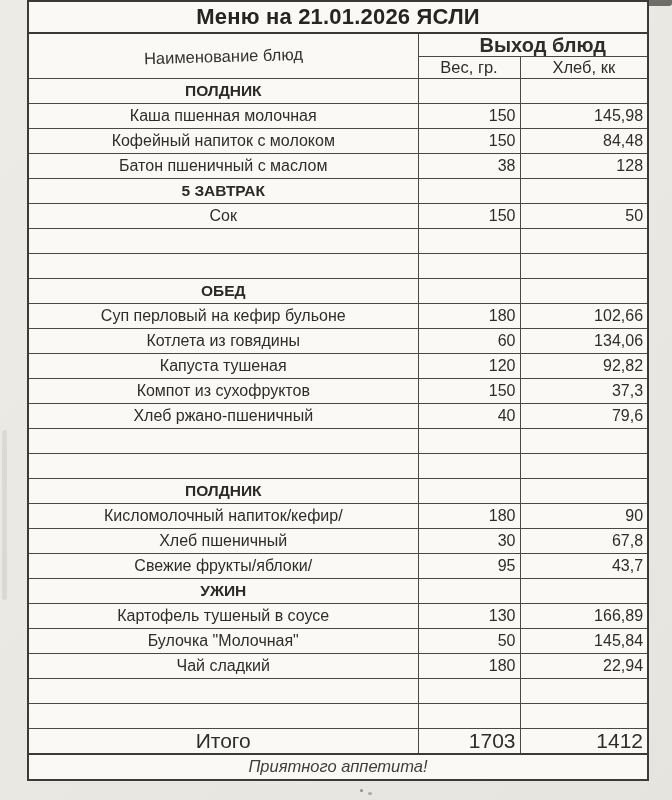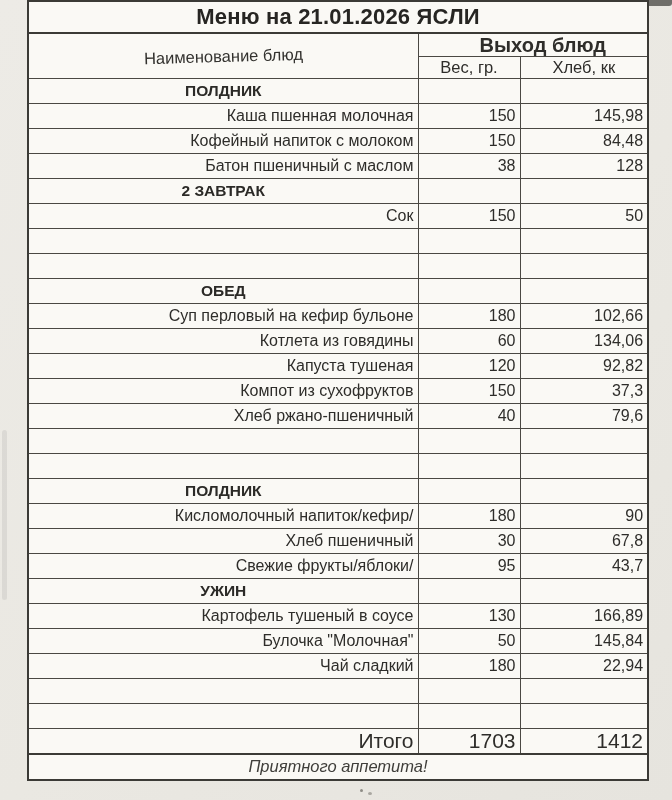--- a/index.html
+++ b/index.html
@@ -46,21 +46,21 @@
     height:30px;text-align:center;font-weight:bold;font-size:22px;
     letter-spacing:.2px;color:#262522;border-bottom:2px solid #3b3a36;
   }
   tr.r-ghead td{height:19px;}
   tr.r-sub td{height:21px;}
   .c-namehead{text-align:center;font-size:16.5px;color:#33322f;}
   .c-namehead .tilt{display:inline-block;transform:rotate(-1.6deg);}
   .c-ghead{text-align:center;font-weight:bold;font-size:20px;padding-left:24px;}
   .c-sub{text-align:center;font-weight:normal;font-size:16.5px;}
   tbody tr{height:25px;}
-  tbody td.c-name{text-align:right;}
+  tbody td.c-name{text-align:center;}
   tbody td.c-num{text-align:right;}
   tbody td.section{text-align:center;font-weight:bold;font-size:15.5px;color:#2b2a27;}
   tr.row-total td{font-size:21px;}
   tr.r-footer td{
     height:24px;text-align:center;font-style:italic;font-size:16.5px;
     color:#3f3e3a;border-top:2px solid #3b3a36;
   }
 </style>
 </head>
 <body>
@@ -106,21 +106,21 @@
           <td class="c-name">Кофейный напиток с молоком</td>
           <td class="c-num">150</td>
           <td class="c-num">84,48</td>
         </tr>
         <tr class="row-item">
           <td class="c-name">Батон пшеничный с маслом</td>
           <td class="c-num">38</td>
           <td class="c-num">128</td>
         </tr>
         <tr class="row-section">
-          <td class="c-name section">2 ЗАВТРАК</td>
+          <td class="c-name section">5 ЗАВТРАК</td>
           <td class="c-num"></td>
           <td class="c-num"></td>
         </tr>
         <tr class="row-item">
           <td class="c-name">Сок</td>
           <td class="c-num">150</td>
           <td class="c-num">50</td>
         </tr>
         <tr class="row-empty">
           <td class="c-name"></td>

